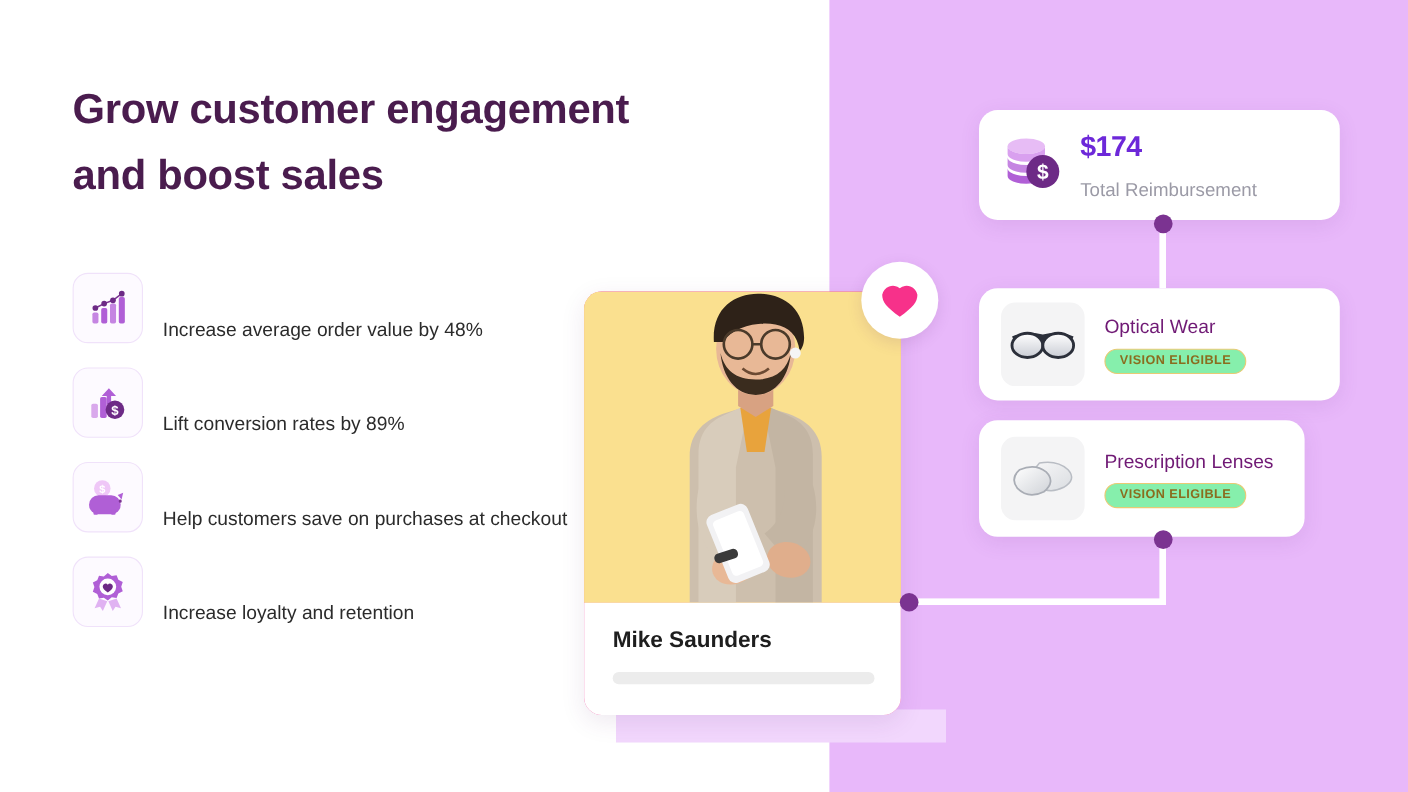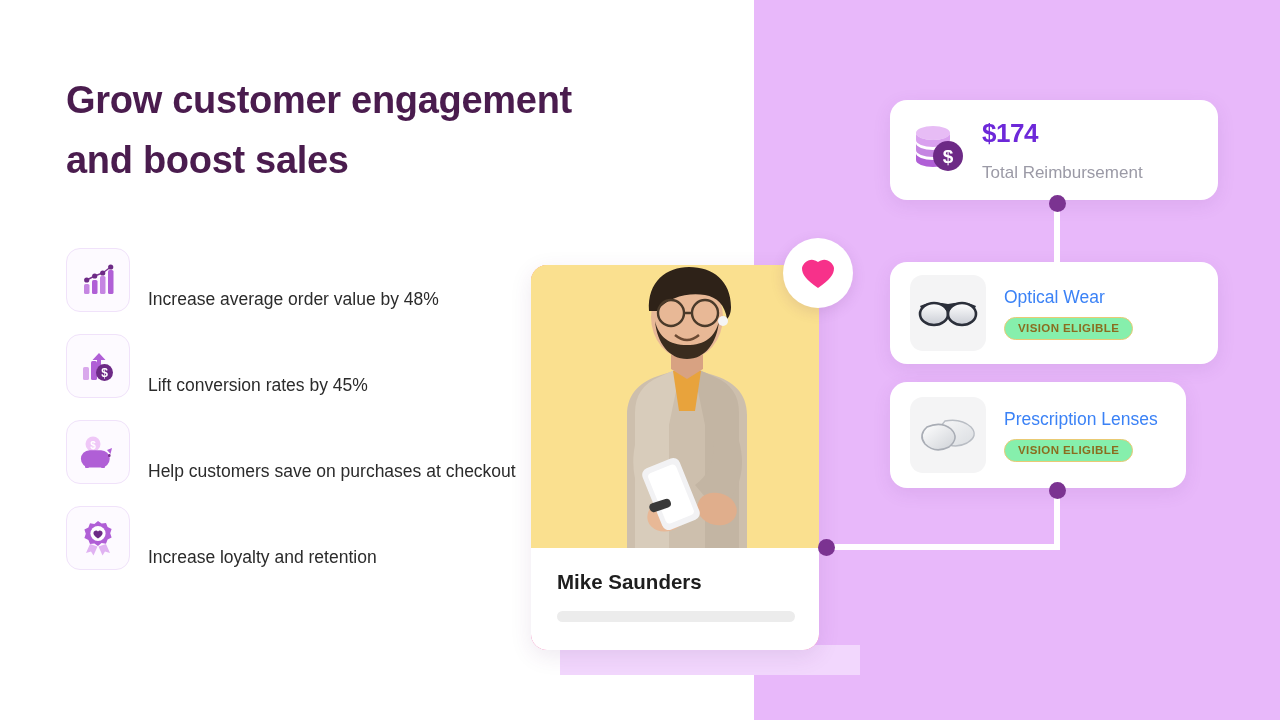--- a/index.html
+++ b/index.html
@@ -88,21 +88,21 @@
 
   .product-card{ display:flex; align-items:center; padding:0 20px; gap:18px; }
   #card-optical{ left:890px; top:262px; width:328px; height:102px; }
   #card-lenses{ left:890px; top:382px; width:296px; height:106px; }
 
   .prod-thumb{
     width:76px; height:76px; flex:0 0 76px; border-radius:13px;
     background:#f4f4f5; display:flex; align-items:center; justify-content:center;
     overflow:hidden;
   }
-  .prod-title{ font-size:17.5px; color:#3b82f6; }
+  .prod-title{ font-size:17.5px; color:#701a75; }
   .pill{
     display:inline-block; margin-top:9px;
     padding:4px 13px 5px; border-radius:999px;
     background:#86efac; border:1.3px solid #e9ca74;
     font-size:11.5px; font-weight:700; letter-spacing:.4px; color:#8a6d1f;
   }
 
   
   .conn-line{ position:absolute; background:#fff; z-index:4; }
   .conn-dot{
@@ -152,21 +152,21 @@
     <div class="feature">
       <div class="feat-icon">
         <svg width="36" height="36" viewBox="0 0 36 36">
           <rect x="3" y="19" width="6" height="13" rx="1.6" fill="#d9a8ec"></rect>
           <rect x="11" y="13" width="6" height="19" rx="1.6" fill="#b05fd6"></rect>
           <path d="M20 14 V6 h-4.5 L22 -1 l6.5 7 H24 v8 z" transform="translate(-3,6)" fill="#b05fd6"></path>
           <circle cx="24.5" cy="24.5" r="8.5" fill="#6d2a86"></circle>
           <text x="24.5" y="29" text-anchor="middle" font-size="12" font-weight="700" fill="#fff" font-family="'Liberation Sans',sans-serif">$</text>
         </svg>
       </div>
-      <div class="feat-text">Lift conversion rates by 45%</div>
+      <div class="feat-text">Lift conversion rates by 89%</div>
     </div>
 
     <div class="feature">
       <div class="feat-icon">
         <svg width="38" height="38" viewBox="0 0 38 38">
           <circle cx="14" cy="11" r="7.5" fill="#efc7f7"></circle>
           <text x="14" y="15.5" text-anchor="middle" font-size="10" font-weight="700" fill="#fff" font-family="'Liberation Sans',sans-serif">$</text>
           <path d="M11 20 h12 a9 9 0 0 1 9 9 a9 9 0 0 1 -9 9 h-12 a9 9 0 0 1 -9 -9 a9 9 0 0 1 9 -9 z" fill="#b05fd6" transform="translate(0,-2) scale(0.96)"></path>
           <rect x="6" y="30" width="4" height="5" rx="1" fill="#b05fd6"></rect>
           <rect x="22" y="30" width="4" height="5" rx="1" fill="#b05fd6"></rect>

